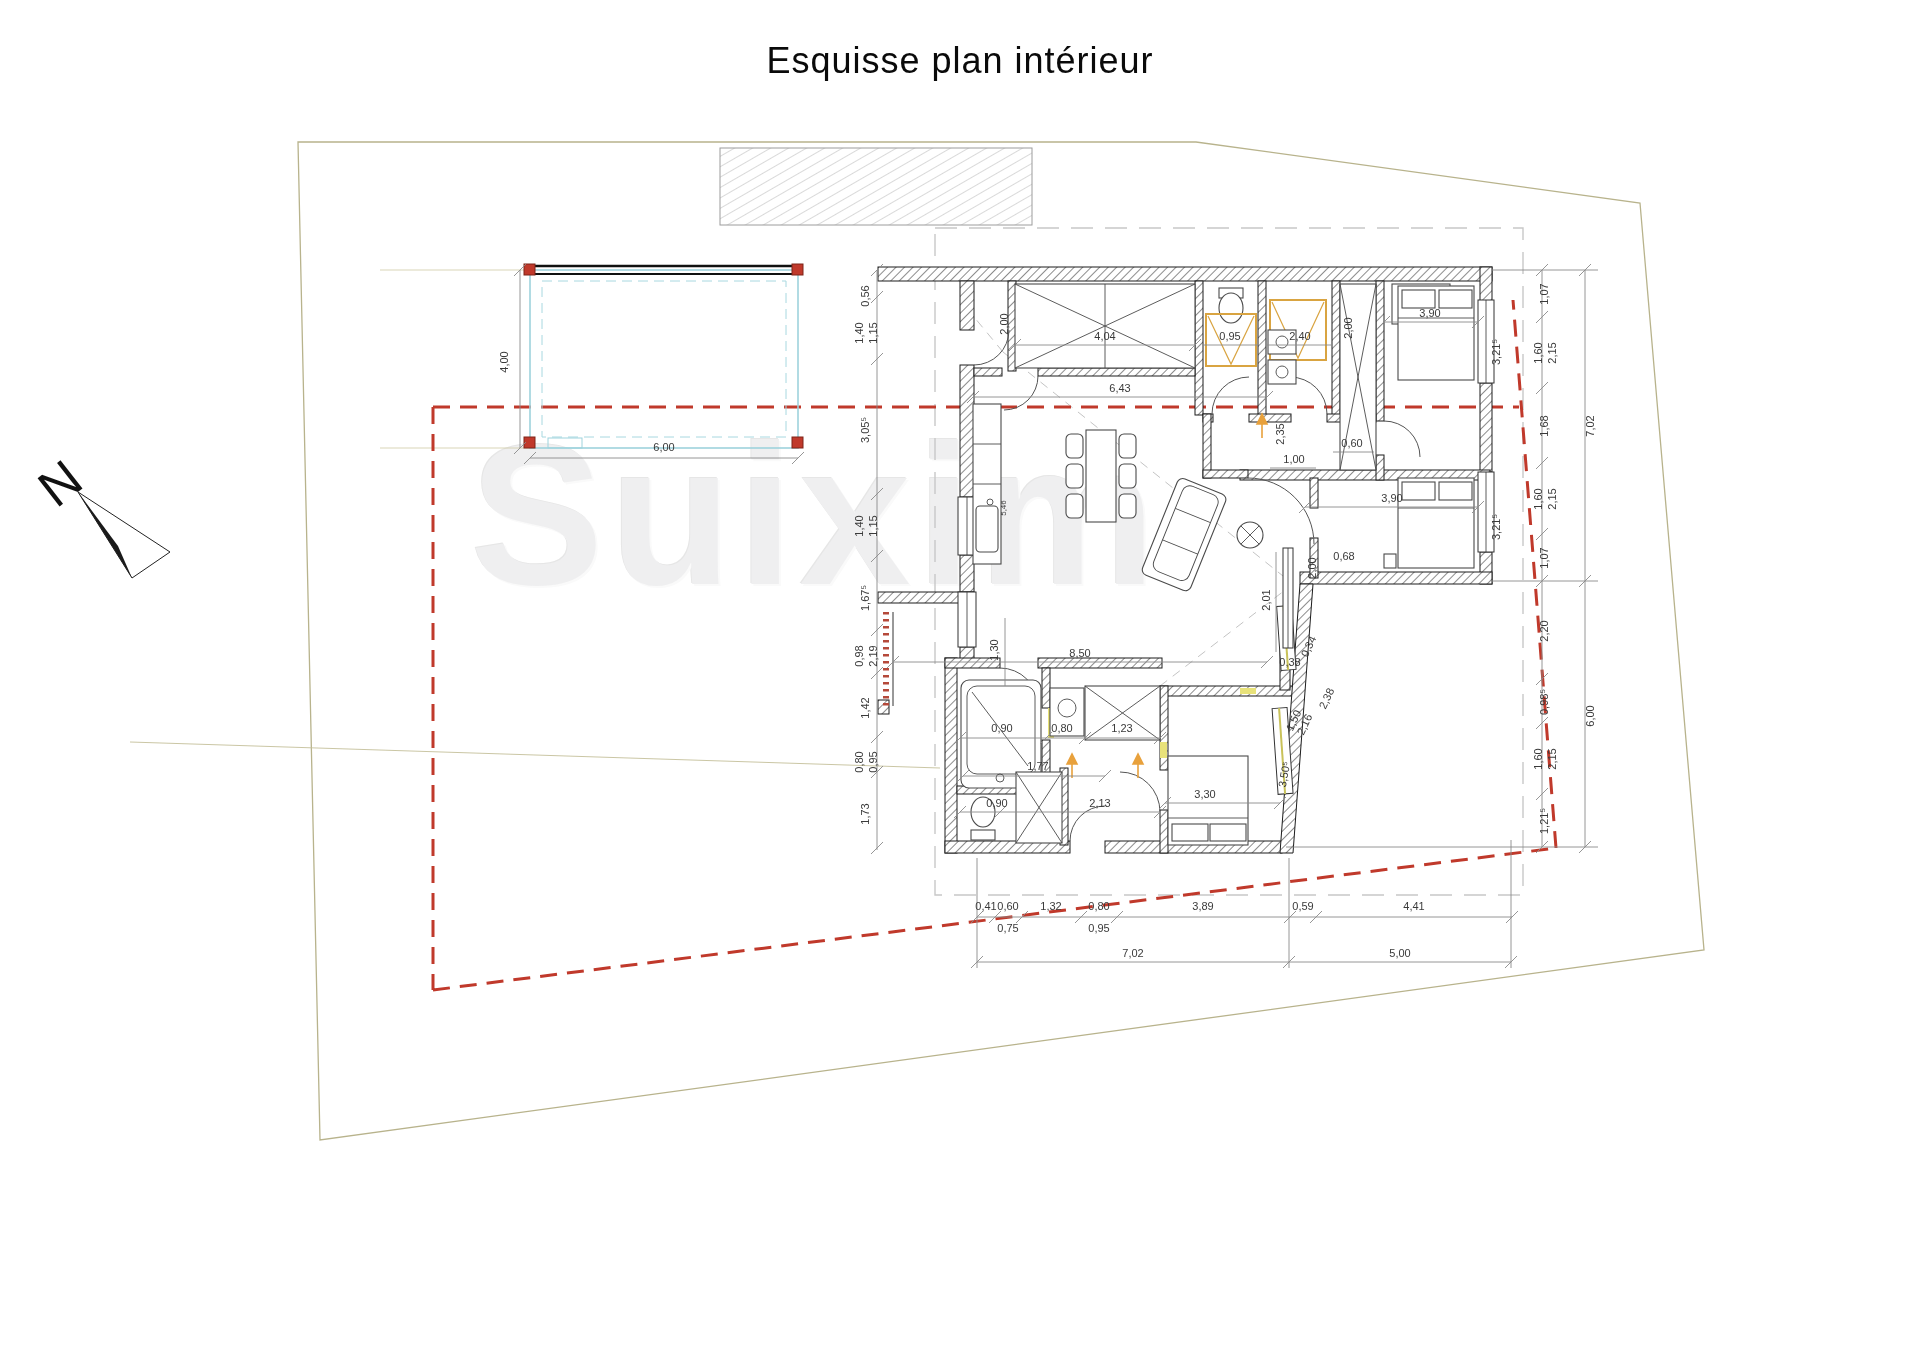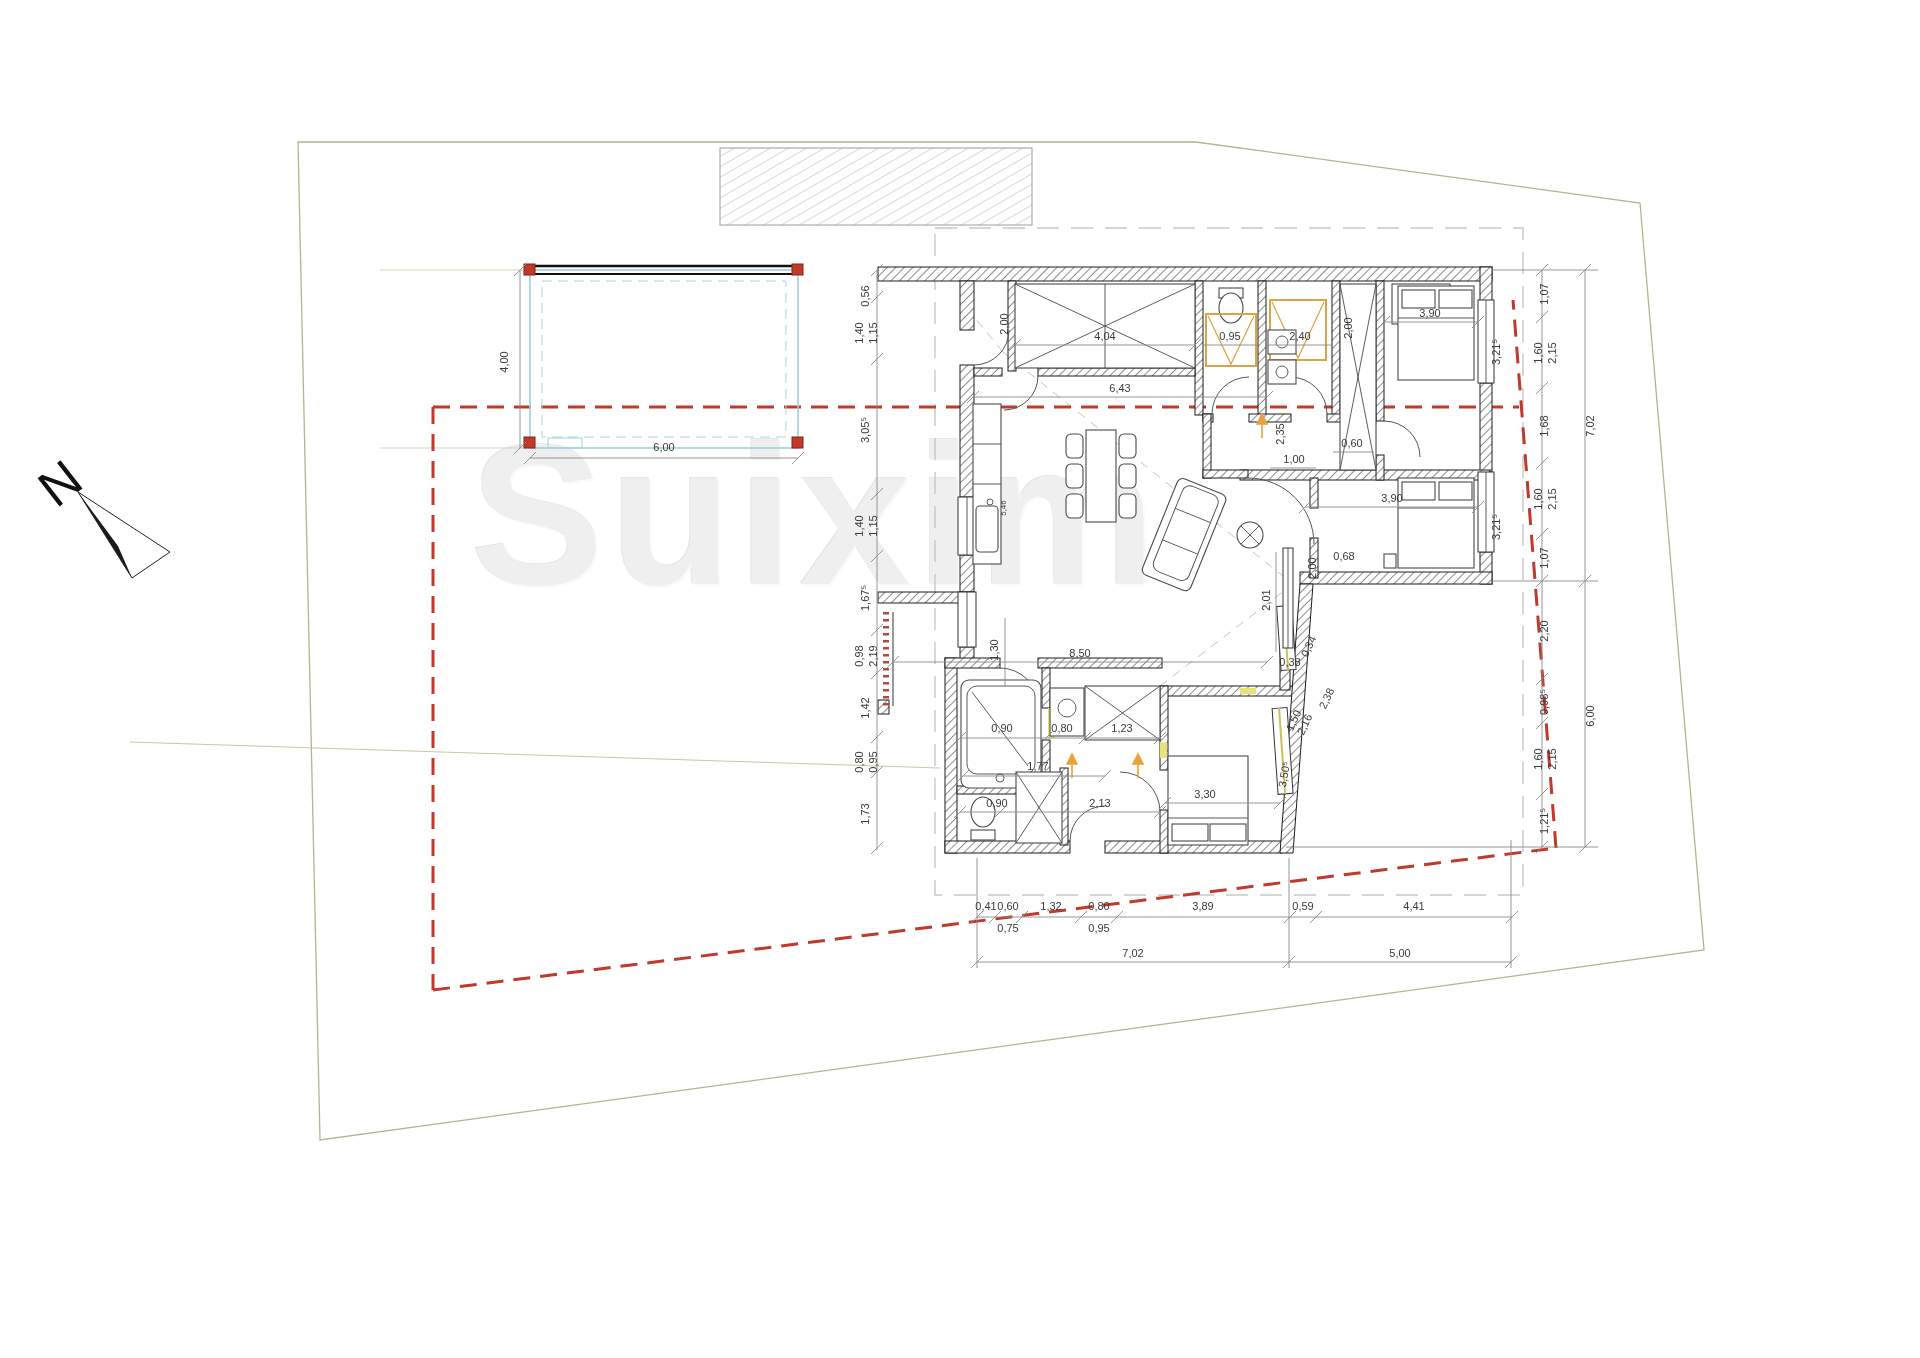--- a/index.html
+++ b/index.html
@@ -389,13 +389,14 @@
         <text x="1594" y="426" class="dim" transform="rotate(-90 1594 426)">7,02</text>
         <text x="1548" y="631" class="dim" transform="rotate(-90 1548 631)">2,20</text>
         <text x="1548" y="702" class="dim" transform="rotate(-90 1548 702)">0,98⁵</text>
         <text x="1542" y="759" class="dim" transform="rotate(-90 1542 759)">1,60</text>
         <text x="1556" y="759" class="dim" transform="rotate(-90 1556 759)">2,15</text>
         <text x="1548" y="821" class="dim" transform="rotate(-90 1548 821)">1,21⁵</text>
         <text x="1594" y="716" class="dim" transform="rotate(-90 1594 716)">6,00</text>
       </g>
   </svg>
 
+  <div id="title">Esquisse plan intérieur</div>
 </div>
 
 </body></html>

